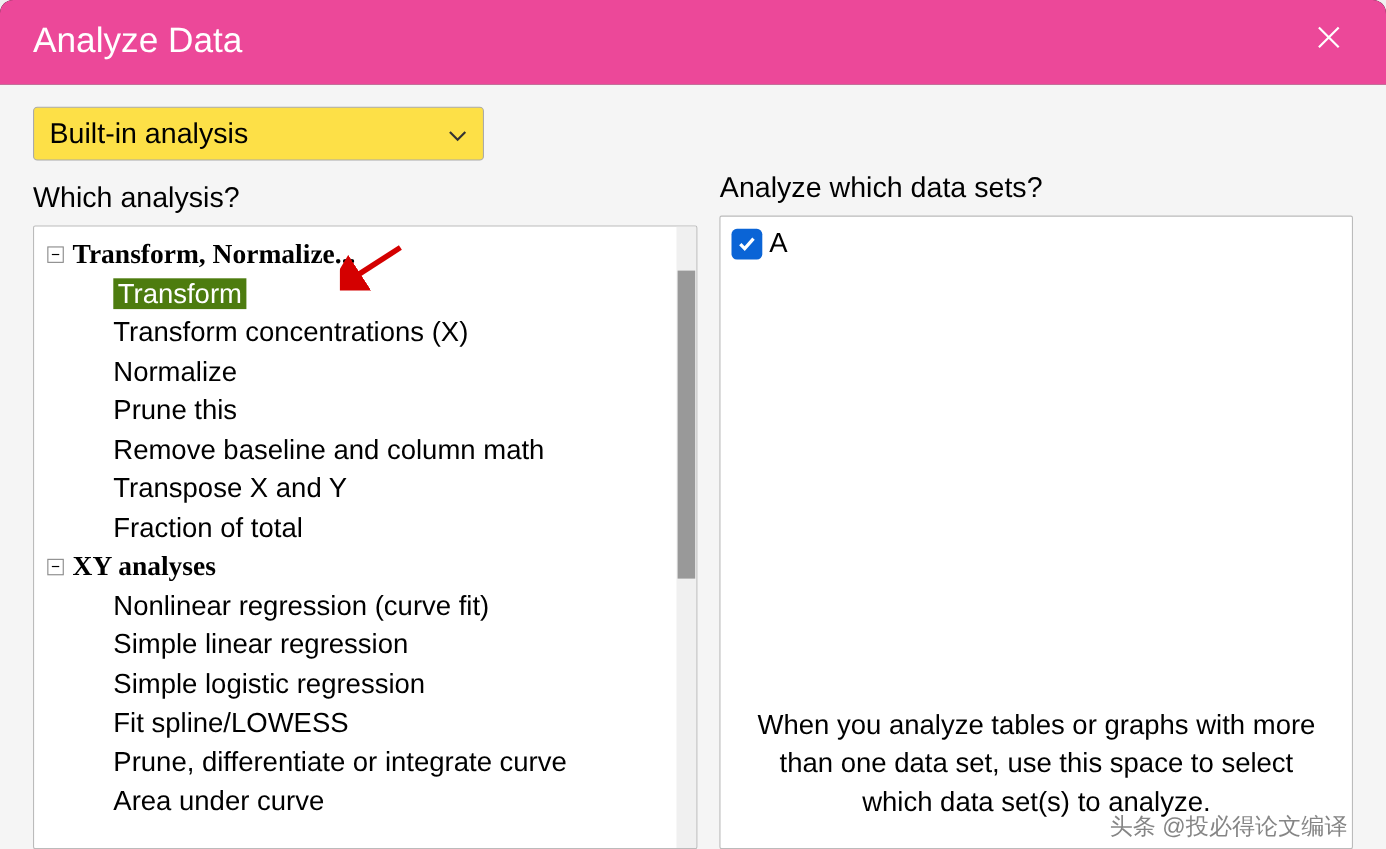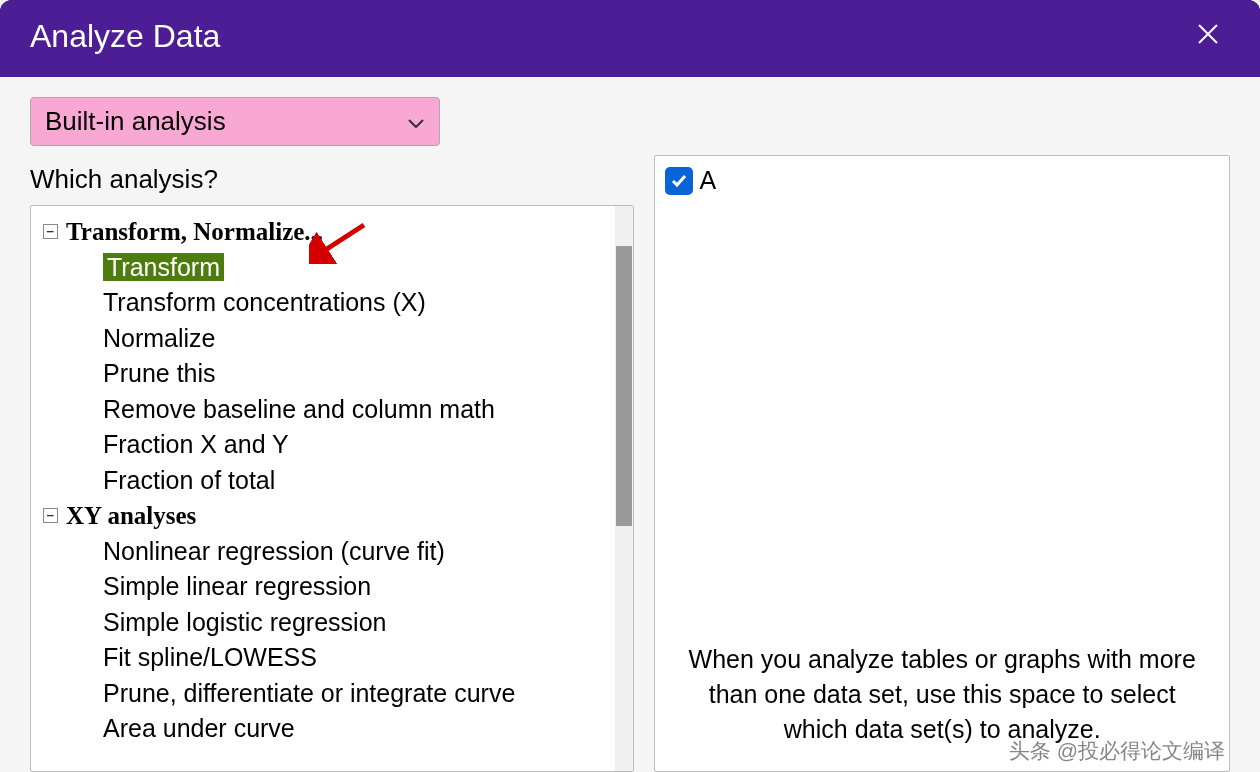--- a/index.html
+++ b/index.html
@@ -12,21 +12,21 @@
     }
     .window {
       background: #000;
       border-radius: 12px 12px 0 0;
       width: 100%;
       height: 100%;
       display: flex;
       flex-direction: column;
     }
     .titlebar {
-      background: #4c1d95;
+      background: #ec4899;
       color: #fff;
       padding: 18px 30px 22px 30px;
       display: flex;
       justify-content: space-between;
       align-items: center;
       border-radius: 12px 12px 0 0;
     }
     .titlebar-title {
       font-size: 32px;
       font-weight: 400;
@@ -41,21 +41,21 @@
       background: #f5f5f5;
       flex: 1;
       padding: 20px 30px 0 30px;
       display: flex;
       gap: 20px;
       overflow: hidden;
     }
     .left-col { flex: 1.05; display: flex; flex-direction: column; }
     .right-col { flex: 1; display: flex; flex-direction: column; }
     .dropdown {
-      background: #f9a8d4;
+      background: #fde047;
       border: 1px solid #aaa;
       border-radius: 4px;
       padding: 8px 40px 8px 14px;
       font-size: 26px;
       display: flex;
       align-items: center;
       justify-content: space-between;
       cursor: pointer;
       width: 410px;
       margin-bottom: 18px;
@@ -219,21 +219,21 @@
 
           <div class="tree-group tree-group-row">
             <span class="tree-toggle">−</span>
             <span class="tree-group-label">Transform, Normalize...</span>
           </div>
           <div class="tree-item selected"><span>Transform</span></div>
           <div class="tree-item"><span>Transform concentrations (X)</span></div>
           <div class="tree-item"><span>Normalize</span></div>
           <div class="tree-item"><span>Prune this</span></div>
           <div class="tree-item"><span>Remove baseline and column math</span></div>
-          <div class="tree-item"><span>Fraction X and Y</span></div>
+          <div class="tree-item"><span>Transpose X and Y</span></div>
           <div class="tree-item"><span>Fraction of total</span></div>
 
           <div class="tree-group tree-group-row">
             <span class="tree-toggle">−</span>
             <span class="tree-group-label">XY analyses</span>
           </div>
           <div class="tree-item"><span>Nonlinear regression (curve fit)</span></div>
           <div class="tree-item"><span>Simple linear regression</span></div>
           <div class="tree-item"><span>Simple logistic regression</span></div>
           <div class="tree-item"><span>Fit spline/LOWESS</span></div>
@@ -250,20 +250,21 @@
           </svg>
         </div>
         <div class="scrollbar">
           <div class="scrollbar-thumb"></div>
         </div>
       </div>
     </div>
 
     <div class="right-col">
       <div style="height:58px;"></div>
+      <div class="section-label">Analyze which data sets?</div>
       <div class="panel">
         <div class="right-panel-inner">
           <div class="datasets-area">
             <div class="datasets">
               <div class="dataset-row">
                 <span class="checkbox">
                   <svg width="18" height="18" viewBox="0 0 18 18">
                       <path d="M3 9 L7 13 L15 4" stroke="#fff" stroke-width="3" fill="none"></path>
                     </svg>
                 </span>

